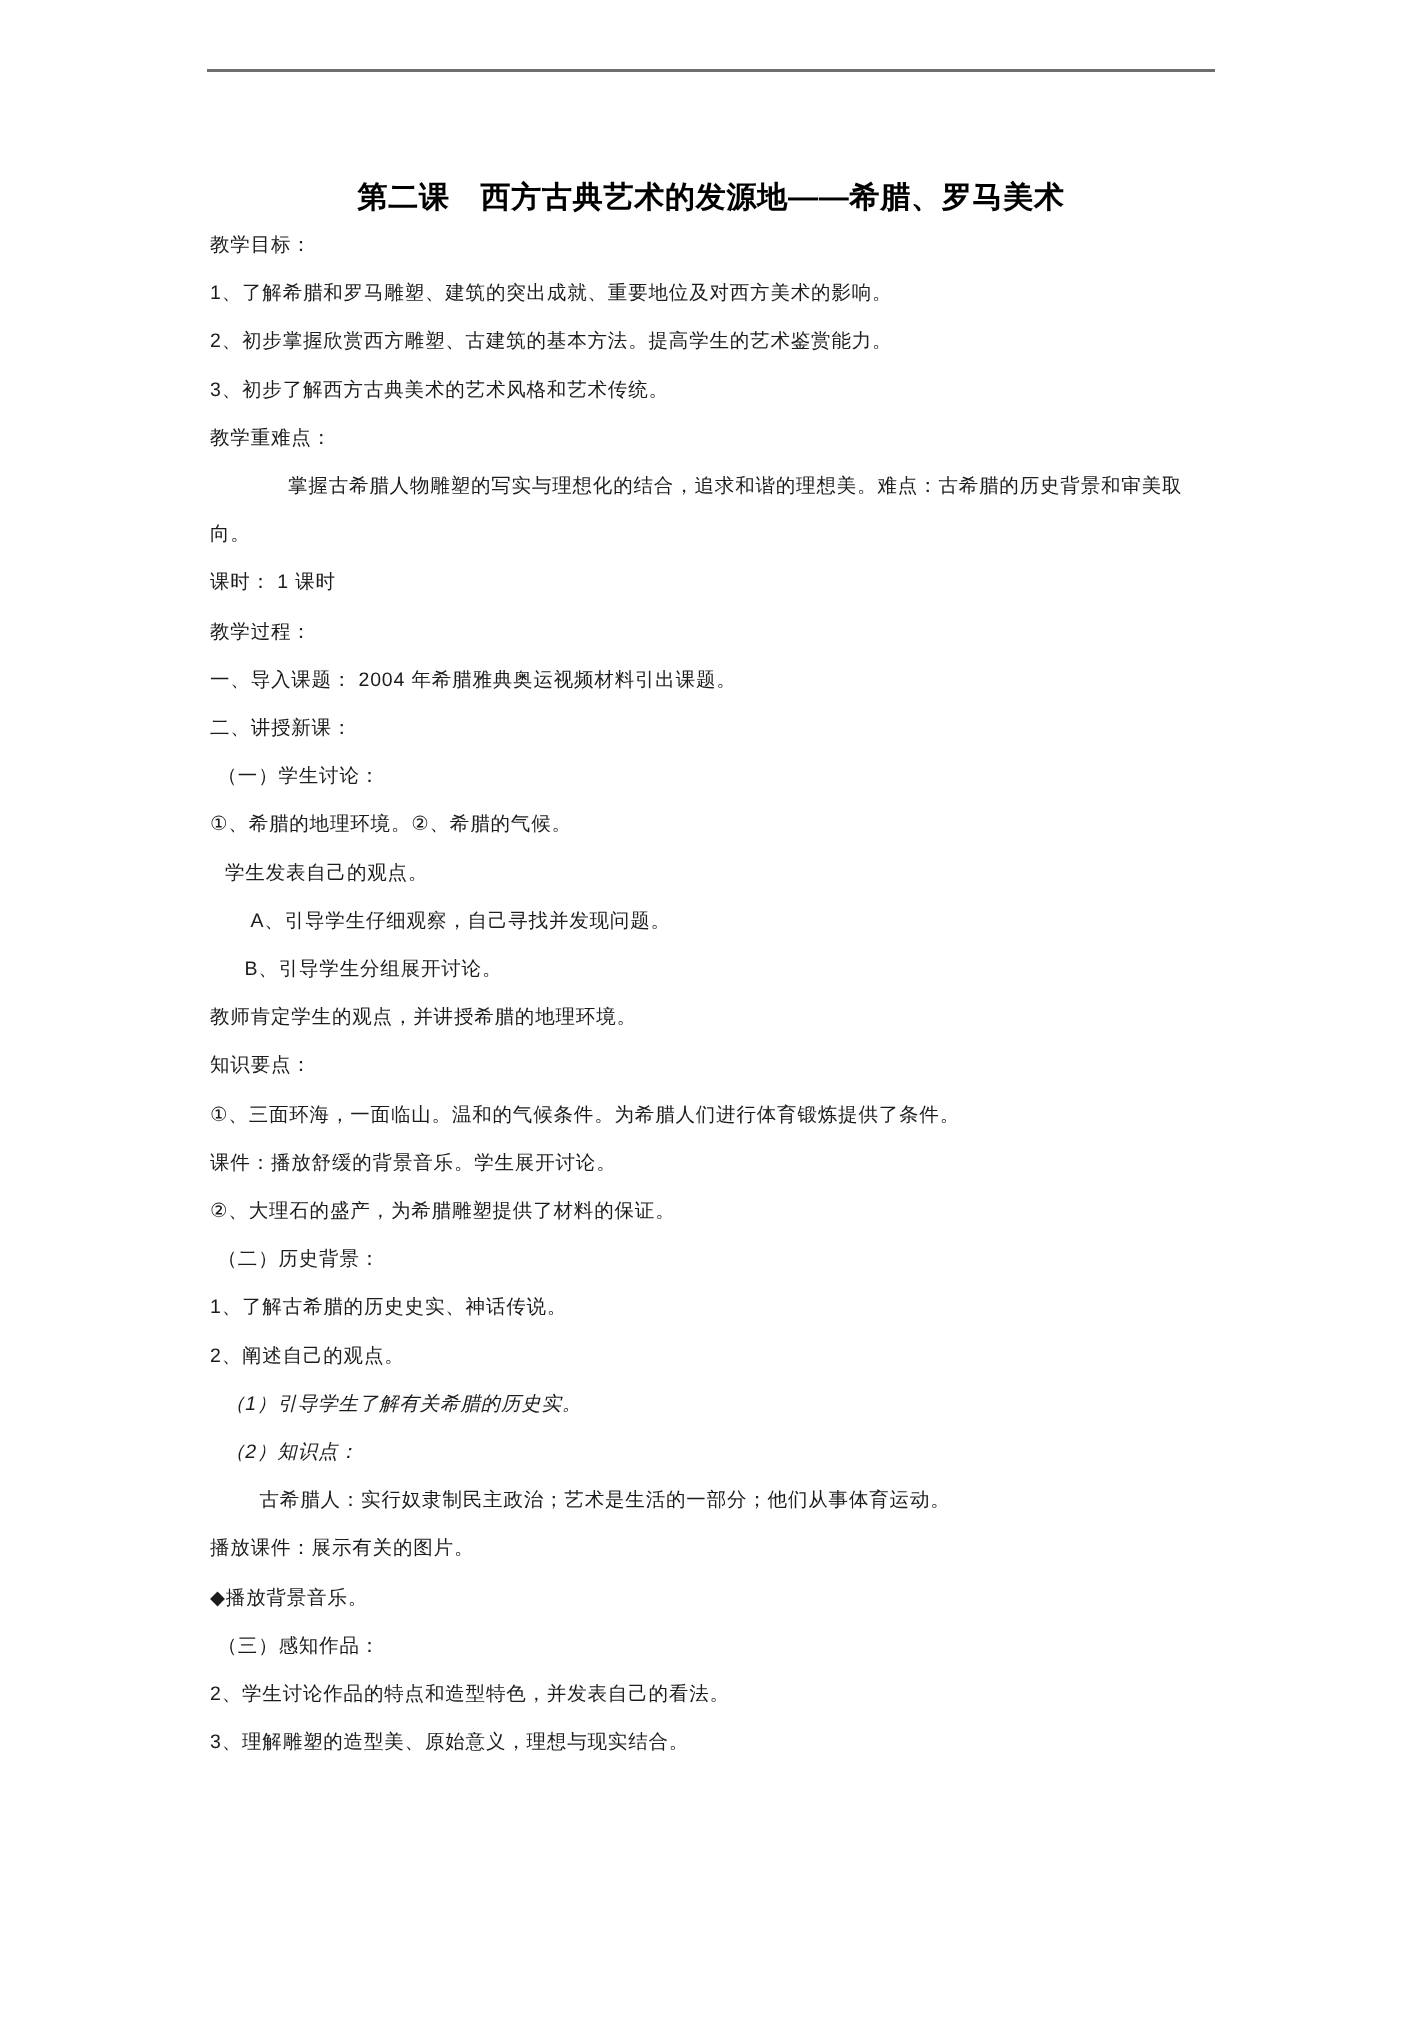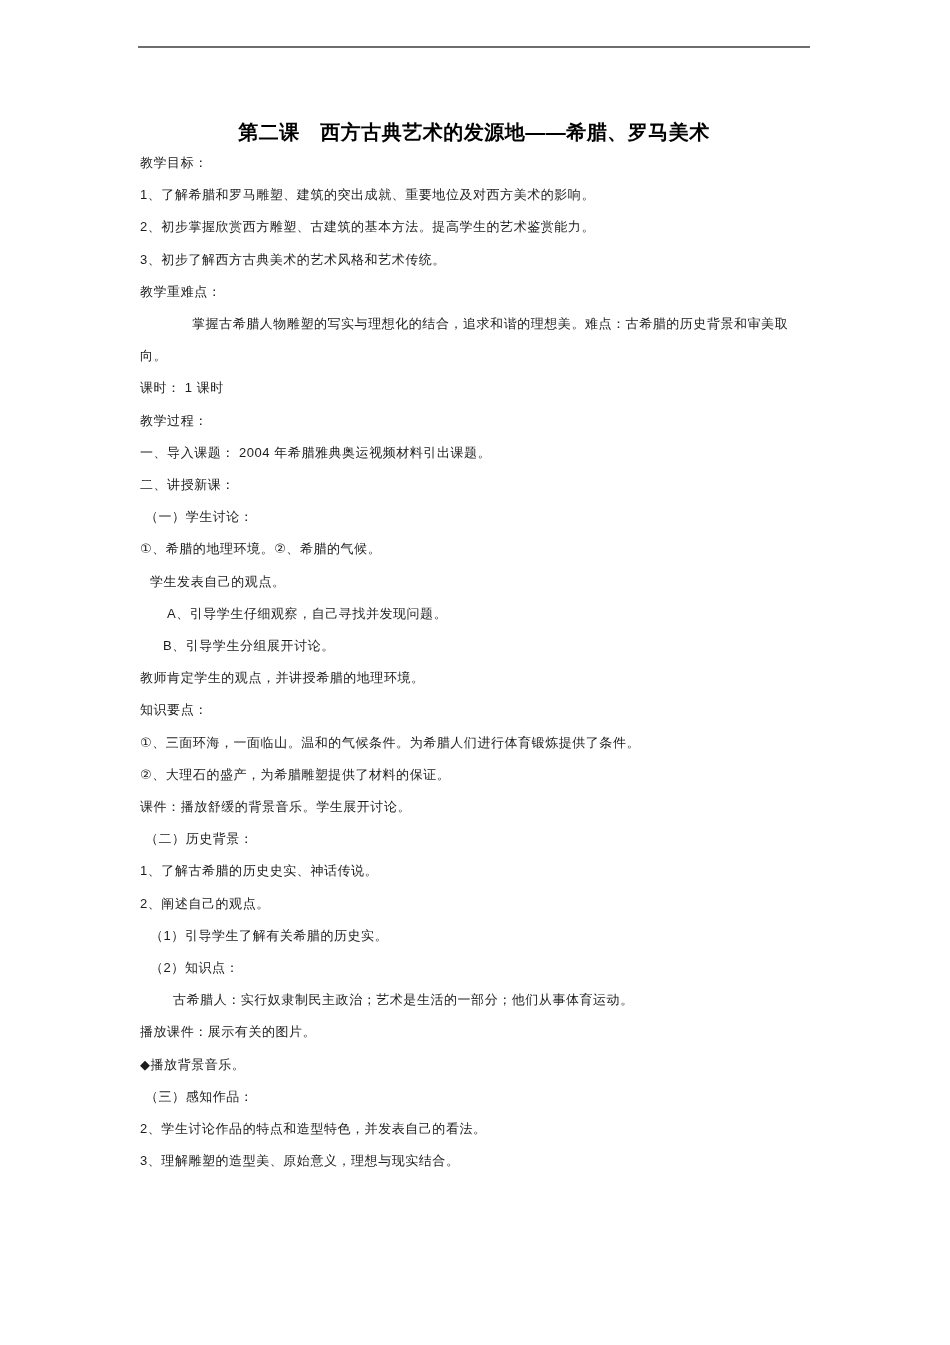--- a/index.html
+++ b/index.html
@@ -50,21 +50,21 @@
     font-size: 13px;
     line-height: 32.2px;
     letter-spacing: 0.55px;
     word-break: break-all;
   }
   
   .i-first   { text-indent: 52px; }
   
   .i-paren   { padding-left: 5px; }
   
-  .i-num     { padding-left: 10px; }
+  .i-num     { padding-left: 10px; font-style: italic; }
   
   .i-student { padding-left: 10px; }
   
   .i-a       { padding-left: 27px; }
   
   .i-b       { padding-left: 23px; }
   
   .i-greek   { padding-left: 33px; }
 </style>
 </head>
@@ -85,22 +85,22 @@
     <p>一、导入课题： 2004 年希腊雅典奥运视频材料引出课题。</p>
     <p>二、讲授新课：</p>
     <p class="i-paren">（一）学生讨论：</p>
     <p>①、希腊的地理环境。②、希腊的气候。</p>
     <p class="i-student">学生发表自己的观点。</p>
     <p class="i-a">A、引导学生仔细观察，自己寻找并发现问题。</p>
     <p class="i-b">B、引导学生分组展开讨论。</p>
     <p>教师肯定学生的观点，并讲授希腊的地理环境。</p>
     <p>知识要点：</p>
     <p>①、三面环海，一面临山。温和的气候条件。为希腊人们进行体育锻炼提供了条件。</p>
+    <p>课件：播放舒缓的背景音乐。学生展开讨论。</p>
     <p>②、大理石的盛产，为希腊雕塑提供了材料的保证。</p>
-    <p>课件：播放舒缓的背景音乐。学生展开讨论。</p>
     <p class="i-paren">（二）历史背景：</p>
     <p>1、了解古希腊的历史史实、神话传说。</p>
     <p>2、阐述自己的观点。</p>
     <p class="i-num">（1）引导学生了解有关希腊的历史实。</p>
     <p class="i-num">（2）知识点：</p>
     <p class="i-greek">古希腊人：实行奴隶制民主政治；艺术是生活的一部分；他们从事体育运动。</p>
     <p>播放课件：展示有关的图片。</p>
     <p>◆播放背景音乐。</p>
     <p class="i-paren">（三）感知作品：</p>
     <p>2、学生讨论作品的特点和造型特色，并发表自己的看法。</p>

